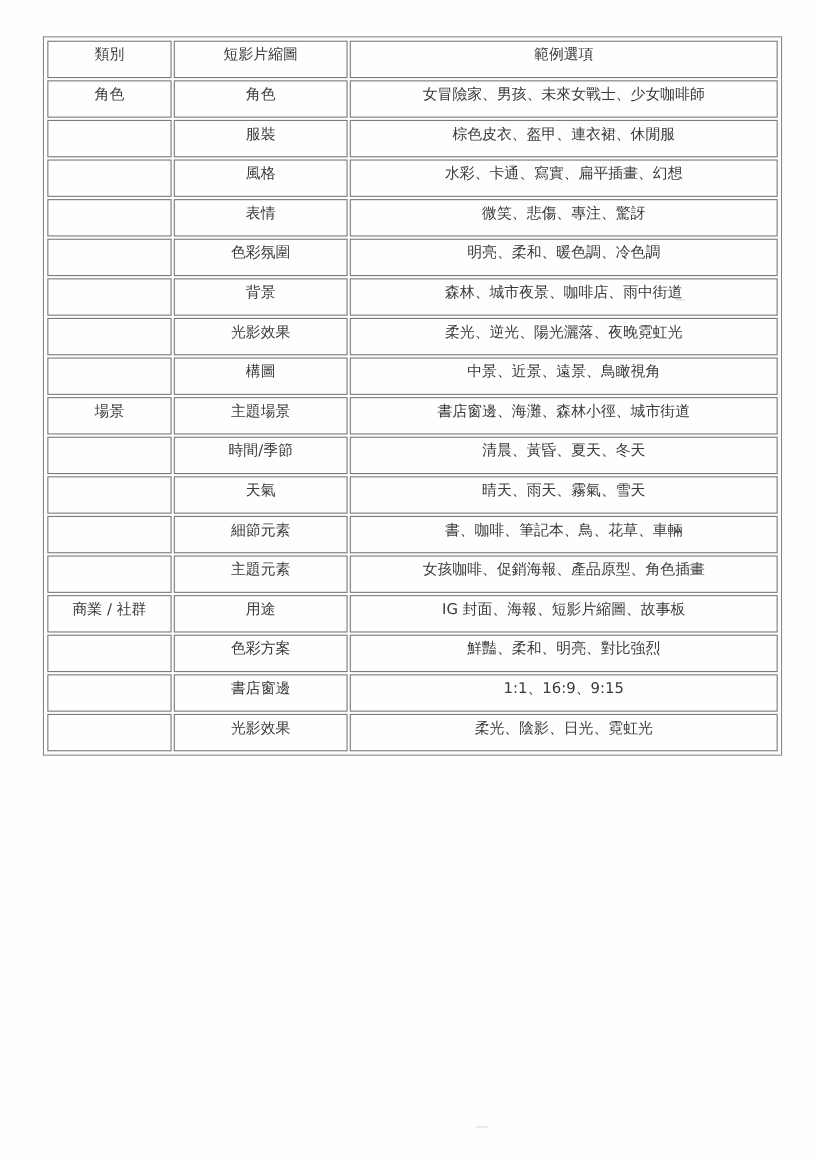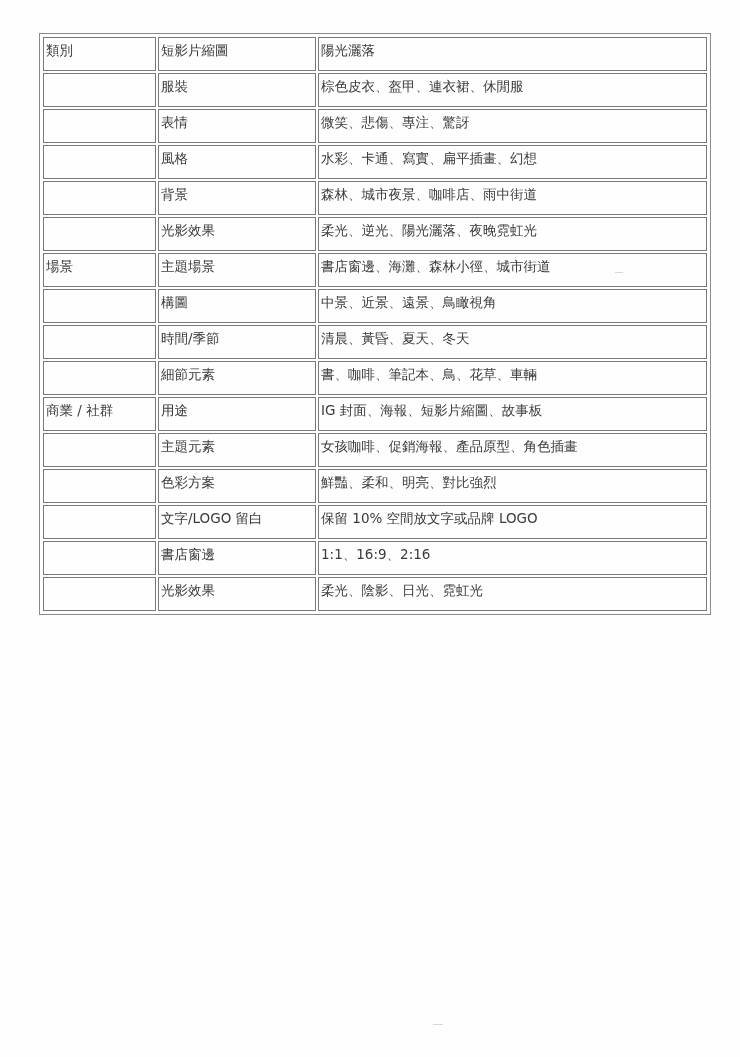--- a/index.html
+++ b/index.html
@@ -28,20 +28,21 @@
     width: 672px;
     border: 1px solid #8a8a8a;
     padding: 1px;
     box-sizing: border-box;
   }
   table.options-table {
     border-collapse: separate;
     border-spacing: 2px;
     width: 100%;
     table-layout: fixed;
+    text-align: center;
   }
   table.options-table td {
     border: 1px solid #7a7a7a;
     height: 34px;
     vertical-align: top;
     padding: 4px 2px 0 2px;
     font-size: 13.5px;
     line-height: 16px;
     color: #3a3a3a;
     white-space: nowrap;
@@ -65,91 +66,101 @@
     <table class="options-table">
       <colgroup>
         <col class="c1">
           <col class="c2">
           <col class="c3">
       </colgroup>
       <tbody id="tbody">
         <tr>
           <td>類別</td>
           <td>短影片縮圖</td>
-          <td>陽光灑落</td>
+          <td>範例選項</td>
+        </tr>
+        <tr>
+          <td>角色</td>
+          <td>角色</td>
+          <td>女冒險家、男孩、未來女戰士、少女咖啡師</td>
         </tr>
         <tr>
           <td></td>
           <td>服裝</td>
           <td>棕色皮衣、盔甲、連衣裙、休閒服</td>
         </tr>
         <tr>
           <td></td>
+          <td>風格</td>
+          <td>水彩、卡通、寫實、扁平插畫、幻想</td>
+        </tr>
+        <tr>
+          <td></td>
           <td>表情</td>
           <td>微笑、悲傷、專注、驚訝</td>
         </tr>
         <tr>
           <td></td>
-          <td>風格</td>
-          <td>水彩、卡通、寫實、扁平插畫、幻想</td>
+          <td>色彩氛圍</td>
+          <td>明亮、柔和、暖色調、冷色調</td>
         </tr>
         <tr>
           <td></td>
           <td>背景</td>
           <td>森林、城市夜景、咖啡店、雨中街道</td>
         </tr>
         <tr>
           <td></td>
           <td>光影效果</td>
           <td>柔光、逆光、陽光灑落、夜晚霓虹光</td>
         </tr>
         <tr>
+          <td></td>
+          <td>構圖</td>
+          <td>中景、近景、遠景、鳥瞰視角</td>
+        </tr>
+        <tr>
           <td>場景</td>
           <td>主題場景</td>
           <td>書店窗邊、海灘、森林小徑、城市街道</td>
-        </tr>
-        <tr>
-          <td></td>
-          <td>構圖</td>
-          <td>中景、近景、遠景、鳥瞰視角</td>
         </tr>
         <tr>
           <td></td>
           <td>時間/季節</td>
           <td>清晨、黃昏、夏天、冬天</td>
         </tr>
         <tr>
           <td></td>
+          <td>天氣</td>
+          <td>晴天、雨天、霧氣、雪天</td>
+        </tr>
+        <tr>
+          <td></td>
           <td>細節元素</td>
           <td>書、咖啡、筆記本、鳥、花草、車輛</td>
+        </tr>
+        <tr>
+          <td></td>
+          <td>主題元素</td>
+          <td>女孩咖啡、促銷海報、產品原型、角色插畫</td>
         </tr>
         <tr>
           <td>商業 / 社群</td>
           <td>用途</td>
           <td>IG 封面、海報、短影片縮圖、故事板</td>
         </tr>
         <tr>
           <td></td>
-          <td>主題元素</td>
-          <td>女孩咖啡、促銷海報、產品原型、角色插畫</td>
-        </tr>
-        <tr>
-          <td></td>
           <td>色彩方案</td>
           <td>鮮豔、柔和、明亮、對比強烈</td>
         </tr>
         <tr>
           <td></td>
-          <td>文字/LOGO 留白</td>
-          <td>保留 10% 空間放文字或品牌 LOGO</td>
-        </tr>
-        <tr>
-          <td></td>
           <td>書店窗邊</td>
-          <td>1:1、16:9、2:16</td>
+          <td>1:1、16:9、9:15</td>
         </tr>
         <tr>
           <td></td>
           <td>光影效果</td>
           <td>柔光、陰影、日光、霓虹光</td>
         </tr>
       </tbody>
     </table>
   </div>
 

